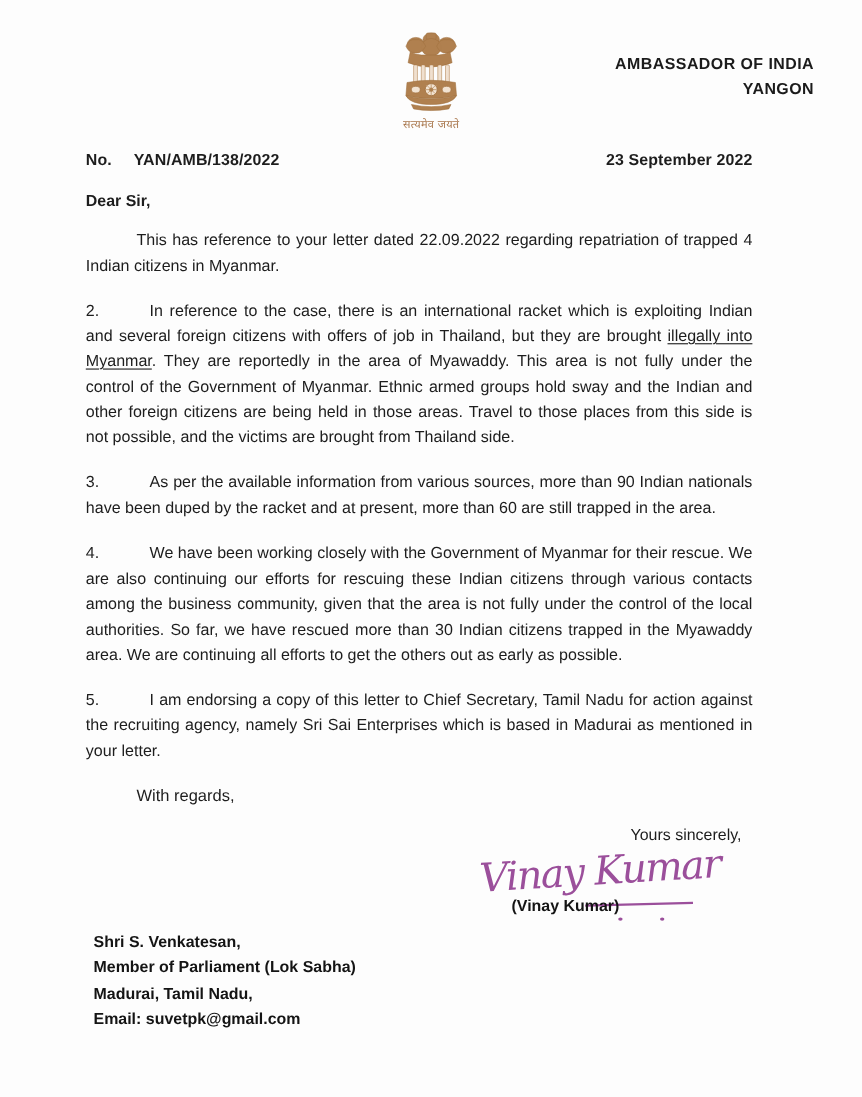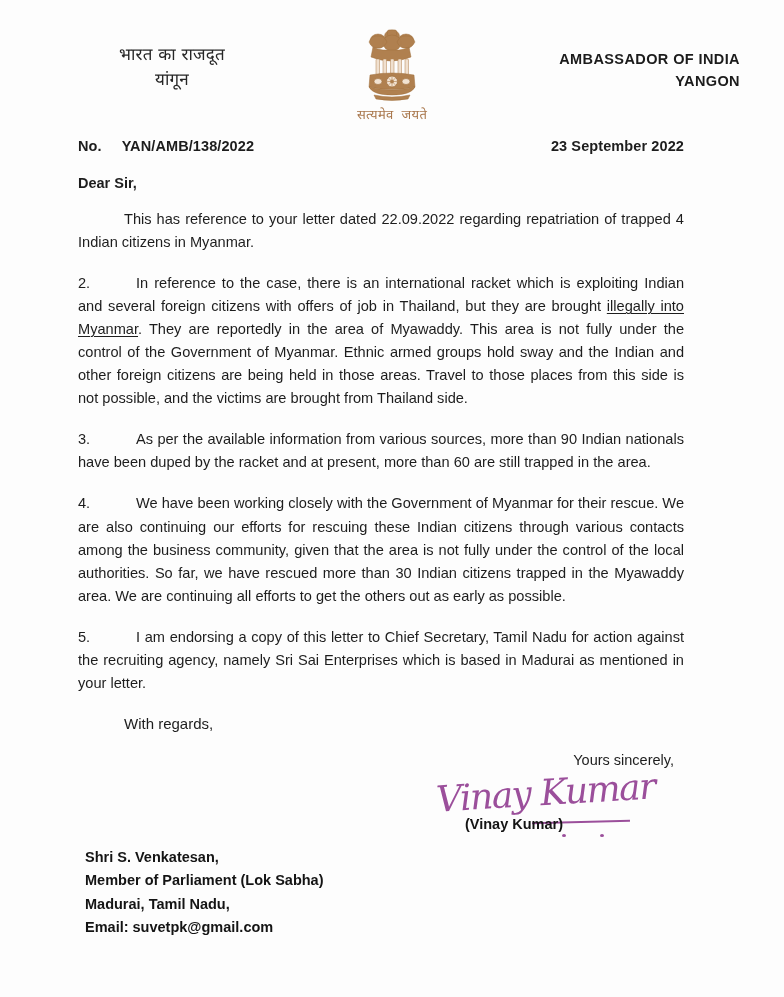--- a/index.html
+++ b/index.html
@@ -64,22 +64,22 @@
   .emblem-wrap {
     position: absolute;
     left: 50%;
     transform: translateX(-50%);
     top: 0px;
     width: 120px;
     text-align: center;
   }
   .emblem-wrap svg { display: block; margin: 0 auto; }
   .emblem-motto {
-    font-family: Liberation Mono, monospace;
-    font-size: 13px;
+    font-family: Liberation Sans, sans-serif;
+    font-size: 10px;
     color: #a8764b;
     margin-top: 1px;
     letter-spacing: 0.3px;
   }
 
   
   .body-area {
     position: absolute;
     left: 78px;
     right: 100px;
@@ -195,24 +195,20 @@
   }
   .recipient div { white-space: nowrap; }
 </style>
 </head>
 <body>
 
 <div class="page">
 
   <div class="letterhead">
 
-    <div class="lh-hindi">
-      <span class="l1">भारत का राजदूत</span>
-      <span class="l2">यांगून</span>
-    </div>
 
     <div class="emblem-wrap">
       <svg width="64" height="78" viewBox="0 0 64 78" aria-hidden="true">
         <g fill="#b0804f" stroke="#a0703f" stroke-width="0.5">
 
           <ellipse cx="32" cy="10" rx="7.5" ry="6"></ellipse>
           <rect x="27.5" y="4" width="9" height="6" rx="1.5"></rect>
 
           <ellipse cx="18" cy="15" rx="8" ry="7"></ellipse>
           <ellipse cx="46" cy="15" rx="8" ry="7"></ellipse>

